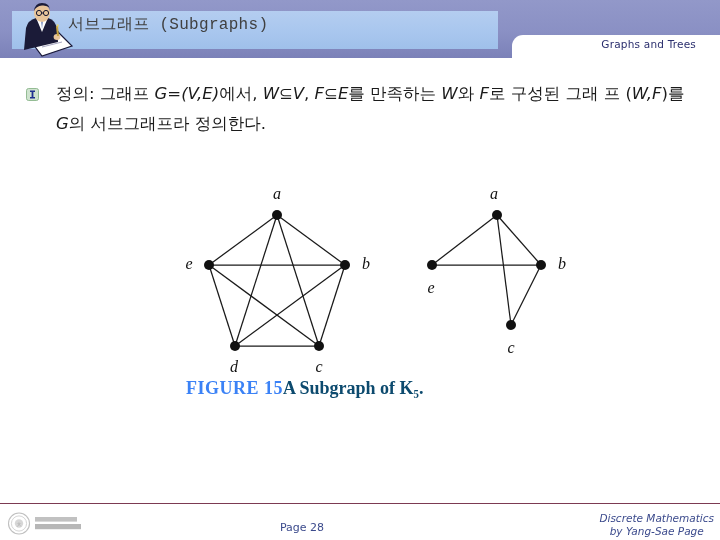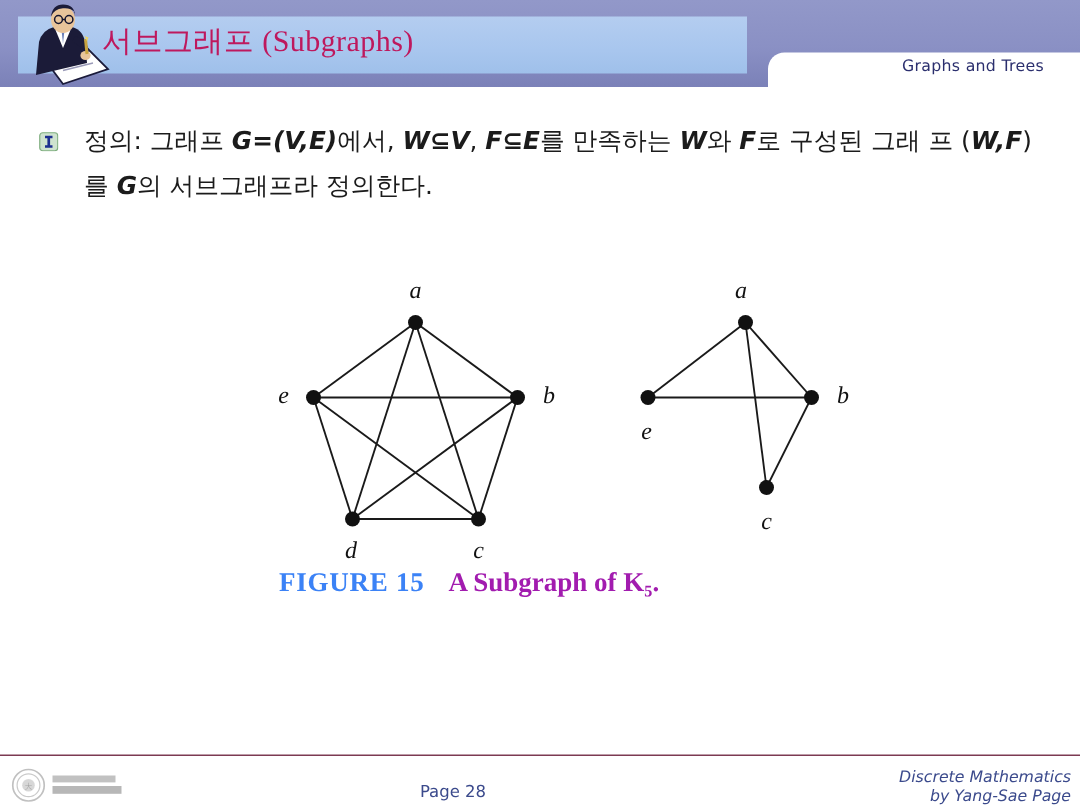--- a/index.html
+++ b/index.html
@@ -25,25 +25,25 @@
   }
   #header-title-box {
     position: absolute;
     left: 12px; top: 11px;
     width: 486px; height: 38px;
     background: linear-gradient(to bottom, #b4cdf0 0%, #a8c6ee 60%, #9fc0ea 100%);
   }
   #header-title-text {
     position: absolute;
     left: 68px; top: 14px;
-    font-size: 20px;
-    color: #be185d;
+    font-size: 16px;
+    color: #404040;
     letter-spacing: 0.3px;
     white-space: nowrap;
-    font-family: Liberation Serif, serif;
+    font-family: Liberation Mono, monospace;
   }
   #header-white-card {
     position: absolute;
     left: 512px; top: 35px;
     width: 208px; height: 26px;
     background: #ffffff;
     border-top-left-radius: 11px;
   }
   #header-section-label {
     position: absolute;
@@ -74,21 +74,21 @@
   }
   #definition-text {
     margin-left: 30px;
     font-size: 16.5px;
     line-height: 30px;
     color: #1b1b1b;
     font-family: "DejaVu Sans", "Liberation Sans", sans-serif;
   }
   #definition-text i {
     font-style: italic;
-    font-weight: bold;
+    font-weight: normal;
   }
 
   
   #figure-area {
     position: absolute;
     left: 0px; top: 165px;
     width: 720px; height: 255px;
   }
   #figure-svg { display: block; }
   #figure-caption {
@@ -97,22 +97,21 @@
     font-size: 18px;
     font-weight: bold;
     white-space: nowrap;
     font-family: "Liberation Serif", "DejaVu Serif", serif;
   }
   #figure-caption-number {
     color: #3b82f6;
     letter-spacing: 0.5px;
   }
   #figure-caption-title {
-    color: #a21caf;
-    margin-left: 16px;
+    color: #0c4a6e;
   }
 
   
   #footer-rule {
     position: absolute;
     left: 0; top: 503px;
     width: 720px; height: 1px;
     background: #7c3a52;
   }
   #footer-band {
@@ -132,21 +131,21 @@
     left: 0; top: 521px;
     width: 604px;
     text-align: center;
     font-size: 11px;
     color: #3b4a8c;
     font-family: "DejaVu Sans", "Liberation Sans", sans-serif;
   }
   #footer-credit {
     position: absolute;
     right: 6px; top: 512px;
-    text-align: right;
+    text-align: center;
     font-size: 10.5px;
     line-height: 13px;
     color: #3b4a8c;
     font-style: italic;
     font-family: "DejaVu Sans", "Liberation Sans", sans-serif;
   }
 </style>
 </head>
 <body>
 

